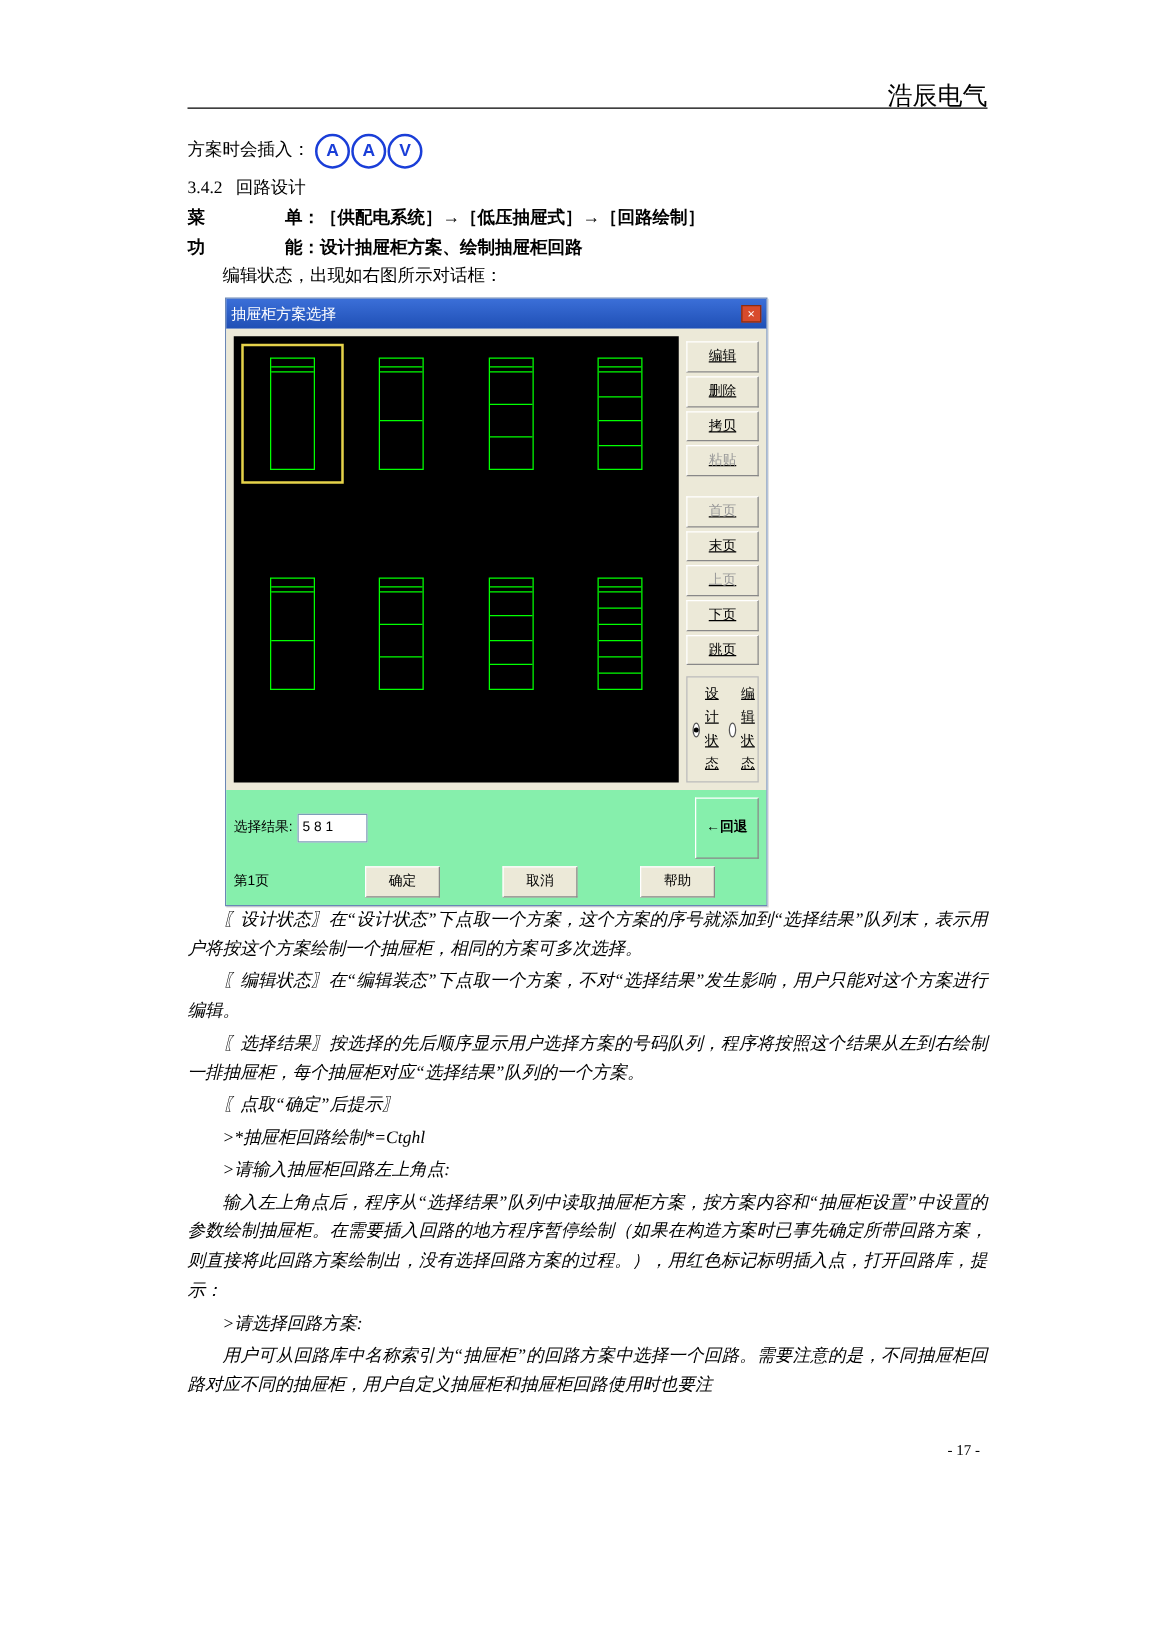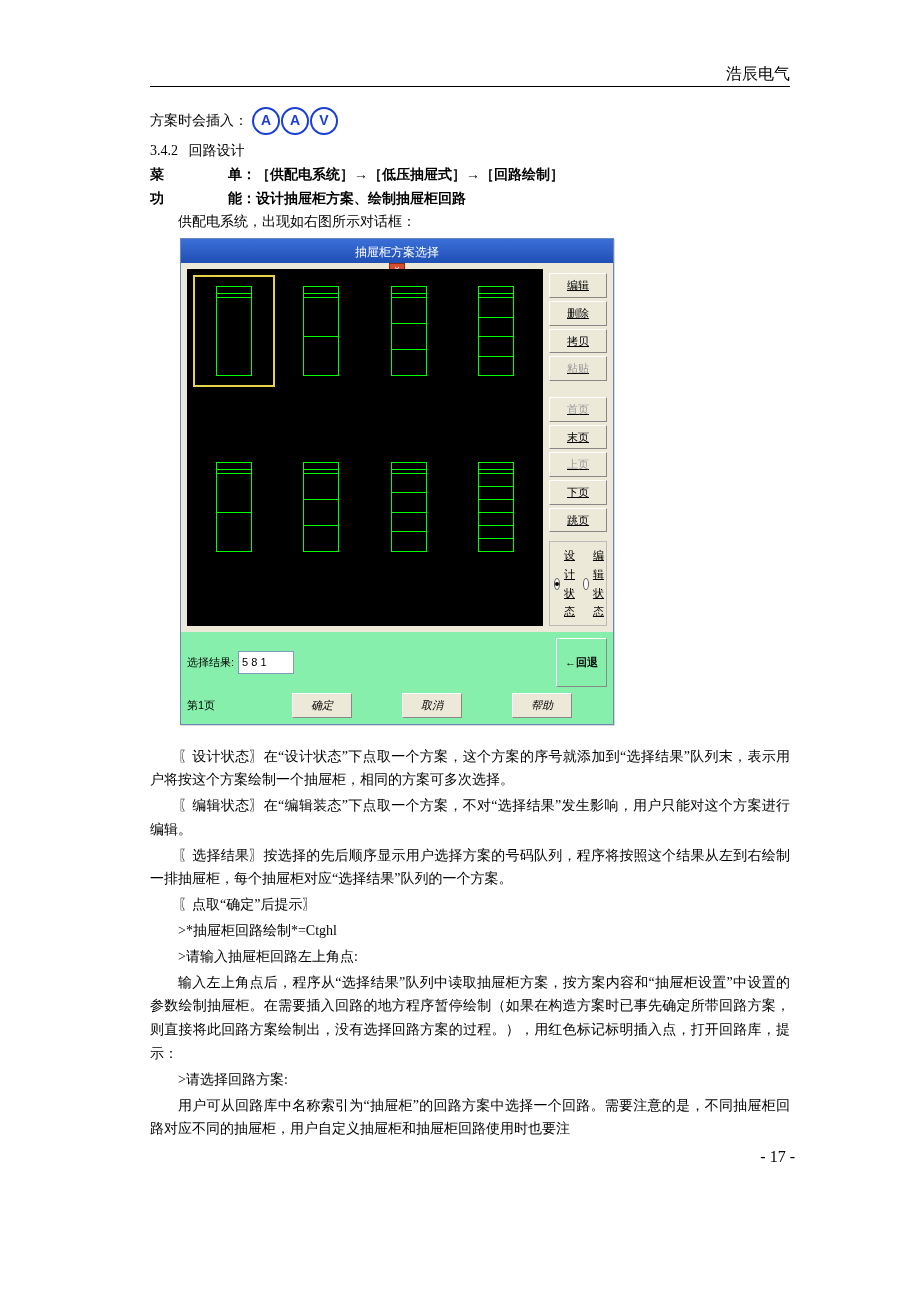--- a/index.html
+++ b/index.html
@@ -15,21 +15,21 @@
     width: 920px;
     min-height: 1300px;
     box-sizing: border-box;
     padding: 60px 130px 40px 150px;
     position: relative;
   }
   .header-right {
     position: absolute;
     top: 60px;
     right: 130px;
-    font-size: 16px;
+    font-size: 20px;
   }
   .hr-top {
     border-top: 1px solid #000;
     margin-top: 26px;
     margin-bottom: 20px;
   }
   .intro-line {
     display: flex;
     align-items: center;
   }
@@ -80,21 +80,20 @@
   }
   .titlebar {
     background: linear-gradient(#3b6fd8, #1f4fb5);
     color: #fff;
     padding: 3px 4px;
     display: flex;
     justify-content: space-between;
     align-items: center;
     font-size: 12px;
     height: 18px;
-    flex-direction: column;
   }
   .titlebar .close {
     width: 16px;
     height: 14px;
     background: #d84b2c;
     color: #fff;
     display: flex;
     align-items: center;
     justify-content: center;
     font-size: 10px;
@@ -238,34 +237,34 @@
     justify-content: center;
     gap: 50px;
   }
   .dlg-btn {
     border: 1px solid #888;
     border-top-color: #fff;
     border-left-color: #fff;
     padding: 2px 18px;
     font-size: 11px;
     background: #ece9d8;
+  }
+  .body-text {
+    margin-top: 0;
+    text-align: justify;
     font-style: italic;
-  }
-  .body-text {
-    margin-top: 20px;
-    text-align: justify;
   }
   .body-text p {
     margin: 0 0 2px 0;
   }
   .footer-page {
     position: absolute;
-    right: 125px;
+    right: 136px;
     bottom: 130px;
-    font-size: 16px;
+    font-size: 12px;
   }
 </style>
 </head>
 <body>
 
 <div class="page">
   <div class="header-right">浩辰电气</div>
   <div class="hr-top"></div>
 
   <div class="intro-line">
@@ -282,21 +281,21 @@
     <span>&nbsp;</span>
     <span>回路设计</span>
   </div>
 
   <div class="label-line">
     <span class="lbl">菜</span><span>单：［供配电系统］→［低压抽屉式］→［回路绘制］</span>
   </div>
   <div class="label-line">
     <span class="lbl">功</span><span>能：设计抽屉柜方案、绘制抽屉柜回路</span>
   </div>
-  <div class="indent">供配电系统，出现如右图所示对话框：</div>
+  <div class="indent">编辑状态，出现如右图所示对话框：</div>
 
   <div class="dialog">
     <div class="titlebar">
       <span>抽屉柜方案选择</span>
       <span class="close">×</span>
     </div>
     <div class="dialog-body">
       <div class="gallery-outer">
         <div class="gallery">
           <div class="cell selected">

